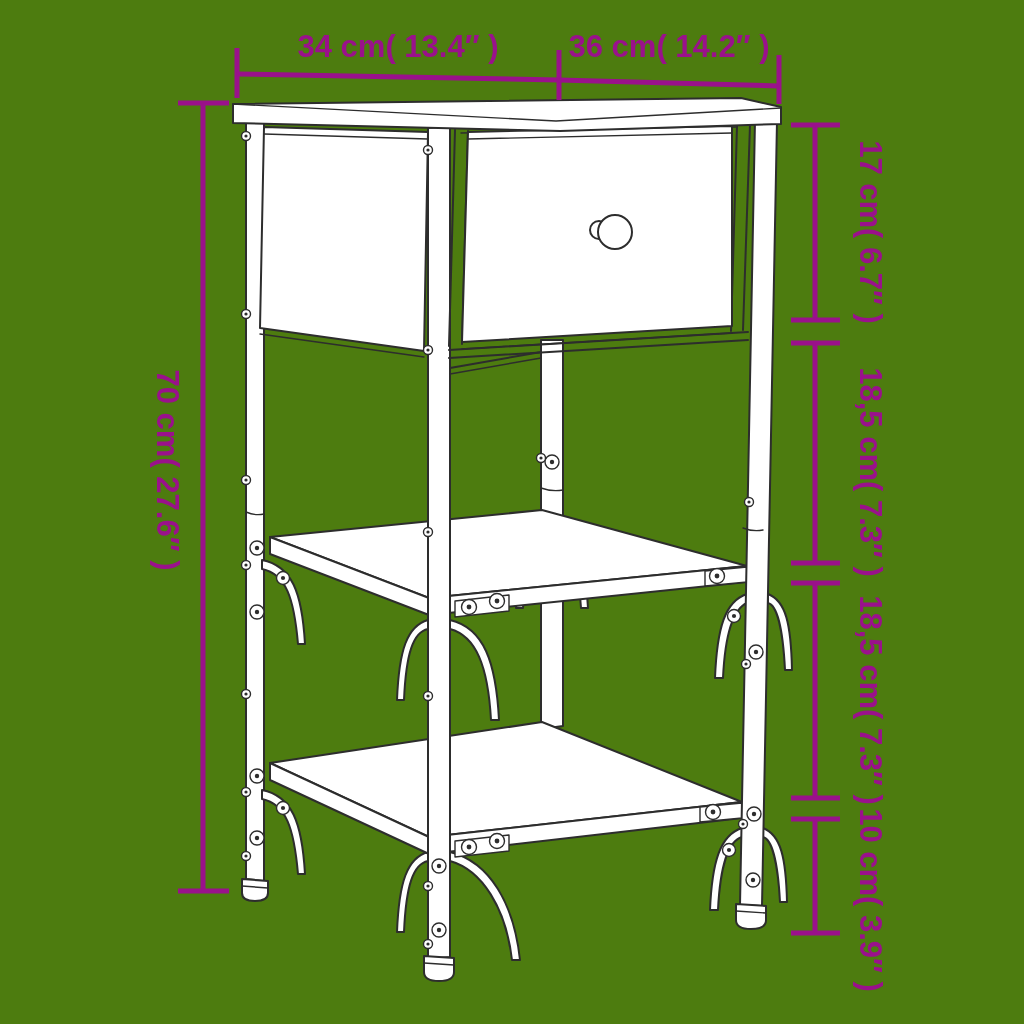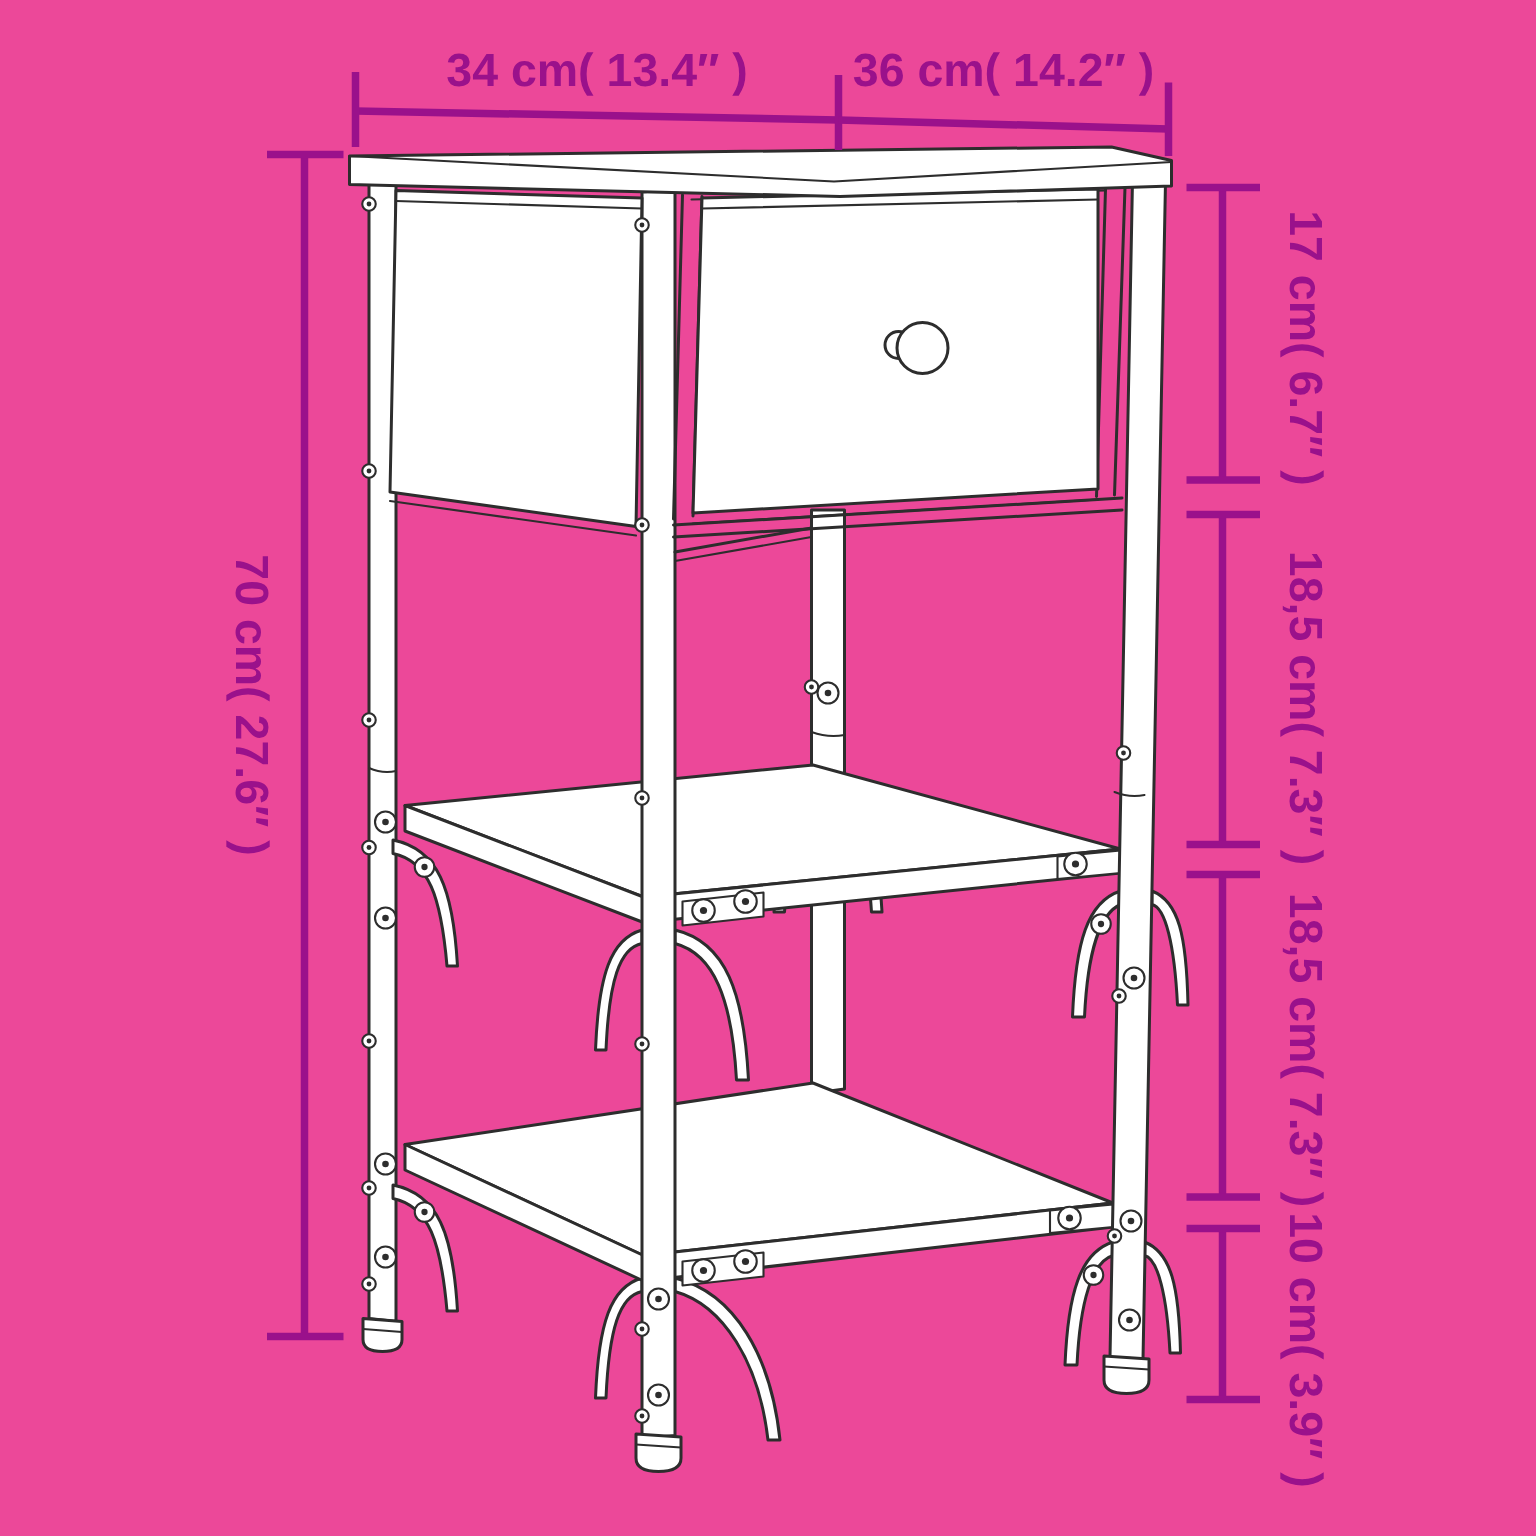--- a/index.html
+++ b/index.html
@@ -8,21 +8,21 @@
     background: #ffffff;
     width: 1024px;
     height: 1024px;
     overflow: hidden;
     font-family: "Liberation Sans", sans-serif;
   }
   .canvas {
     position: relative;
     width: 1024px;
     height: 1024px;
-    background: #ec4899;
+    background: #4d7c0f;
   }
   svg { display: block; }
   .furn {
     stroke: #2d2d2d;
     stroke-width: 2;
     fill: none;
     stroke-linecap: round;
     stroke-linejoin: round;
   }
   .furn .filled { fill: #ffffff; }

